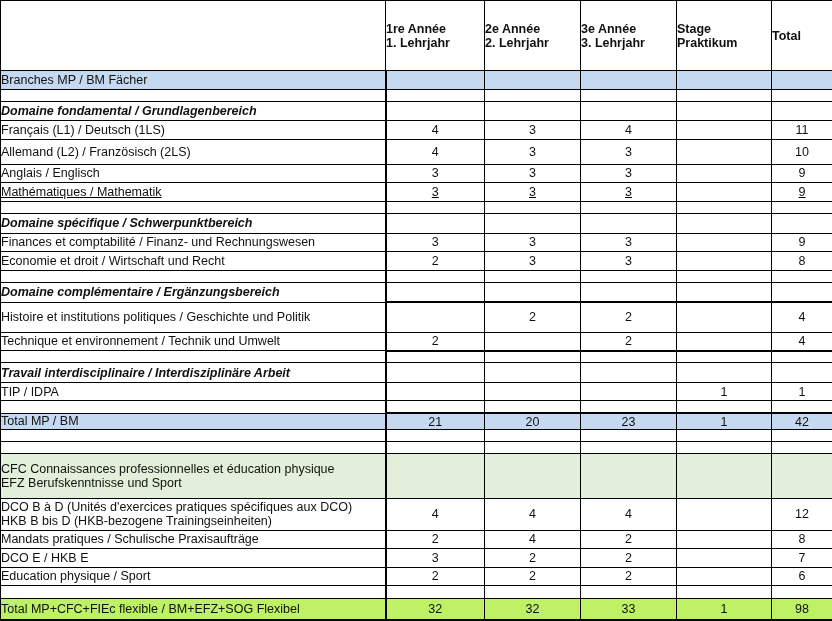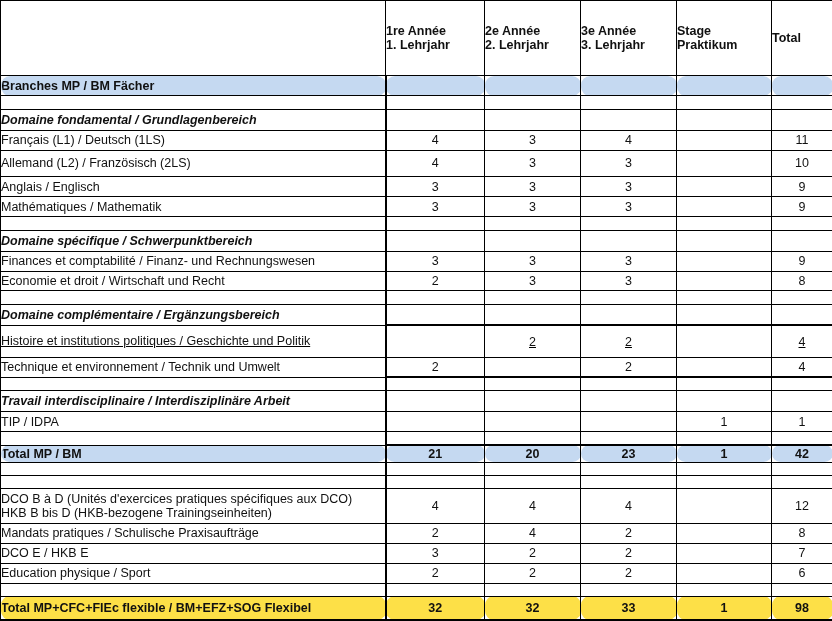--- a/index.html
+++ b/index.html
@@ -60,24 +60,24 @@
   tr.header-row td.hcell.first { border-left: 2.2px solid #000000; }
   tr.header-row td.blank-head {
     border: none;
     background: #ffffff;
   }
   .hline2 { display: block; }
 
   
   .fill-blue  { background: #c5d9f1; }
   .fill-green { background: #e2efda; }
-  .fill-peach { background: #fde047; }
+  .fill-peach { background: #bef264; }
   .fill-white { background: #ffffff; }
 
-  .b       { font-weight: bold; border-radius: 9px; }
+  .b       { font-weight: normal; }
   .bi      { font-weight: bold; font-style: italic; }
 
   
   .thick-top    { border-top: 2.2px solid #000000 !important; }
   .thick-bottom { border-bottom: 2.2px solid #000000 !important; }
   .thick-left   { border-left: 2.2px solid #000000 !important; }
 
   .two-line { line-height: 1.18; white-space: normal; }
 </style>
 </head>
@@ -168,21 +168,21 @@
       <tr style="height: 18px;">
         <td class="label fill-white">
           <div>Anglais / Englisch</div>
         </td>
         <td class="num fill-white thick-left">3</td>
         <td class="num fill-white">3</td>
         <td class="num fill-white">3</td>
         <td class="num fill-white"></td>
         <td class="num fill-white">9</td>
       </tr>
-      <tr style="height: 18px;">
+      <tr style="height: 18px; text-decoration: underline;">
         <td class="label fill-white">
           <div>Mathématiques / Mathematik</div>
         </td>
         <td class="num fill-white thick-left">3</td>
         <td class="num fill-white">3</td>
         <td class="num fill-white">3</td>
         <td class="num fill-white"></td>
         <td class="num fill-white">9</td>
       </tr>
       <tr style="height: 12px;">
@@ -238,21 +238,21 @@
       <tr style="height: 19px;">
         <td class="label fill-white bi">
           <div>Domaine complémentaire / Ergänzungsbereich</div>
         </td>
         <td class="num fill-white bi thick-left"></td>
         <td class="num fill-white bi"></td>
         <td class="num fill-white bi"></td>
         <td class="num fill-white bi"></td>
         <td class="num fill-white bi"></td>
       </tr>
-      <tr style="height: 29px; text-decoration: underline;">
+      <tr style="height: 29px;">
         <td class="label fill-white">
           <div>Histoire et institutions politiques / Geschichte und Politik</div>
         </td>
         <td class="num fill-white thick-left thick-top"></td>
         <td class="num fill-white thick-top">2</td>
         <td class="num fill-white thick-top">2</td>
         <td class="num fill-white thick-top"></td>
         <td class="num fill-white thick-top">4</td>
       </tr>
       <tr style="height: 18px;">
@@ -328,20 +328,31 @@
       <tr style="height: 12px;">
         <td class="label fill-white">
           <div></div>
         </td>
         <td class="num fill-white thick-left"></td>
         <td class="num fill-white"></td>
         <td class="num fill-white"></td>
         <td class="num fill-white"></td>
         <td class="num fill-white"></td>
       </tr>
+      <tr style="height: 43px;">
+        <td class="label fill-green b two-line">
+          <div>CFC Connaissances professionnelles et éducation physique</div>
+          <div>EFZ Berufskenntnisse und Sport</div>
+        </td>
+        <td class="num fill-green b two-line thick-left"></td>
+        <td class="num fill-green b two-line"></td>
+        <td class="num fill-green b two-line"></td>
+        <td class="num fill-green b two-line"></td>
+        <td class="num fill-green b two-line"></td>
+      </tr>
       <tr style="height: 31px;">
         <td class="label fill-white two-line">
           <div>DCO B à D (Unités d'exercices pratiques spécifiques aux DCO)</div>
           <div>HKB B bis D (HKB-bezogene Trainingseinheiten)</div>
         </td>
         <td class="num fill-white two-line thick-left">4</td>
         <td class="num fill-white two-line">4</td>
         <td class="num fill-white two-line">4</td>
         <td class="num fill-white two-line"></td>
         <td class="num fill-white two-line">12</td>

